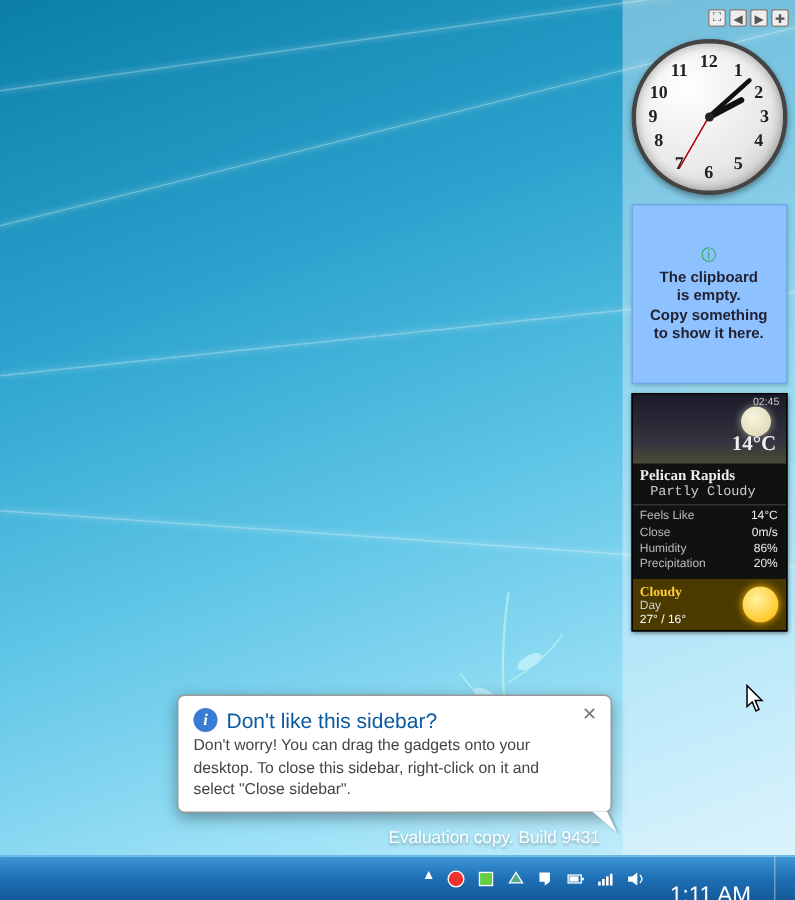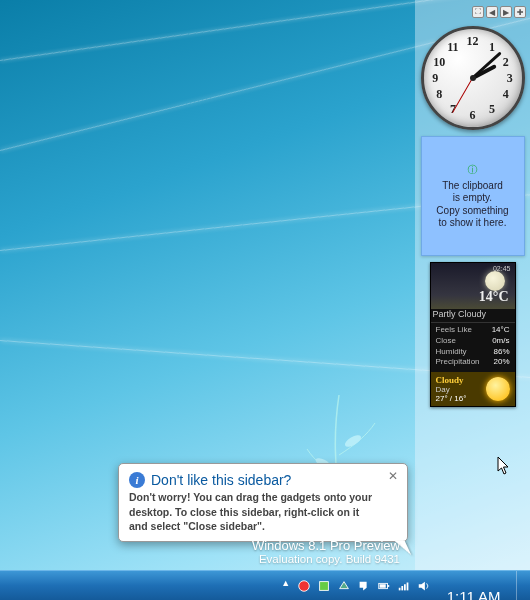--- a/index.html
+++ b/index.html
@@ -15,41 +15,41 @@
 .clock { width:104px; height:104px; border-radius:50%; background:radial-gradient(circle at 35% 30%,#fff 0%,#e8e8e8 60%,#bbb 100%); border:3px solid #444; box-shadow:inset 0 0 8px rgba(0,0,0,.35),0 2px 4px rgba(0,0,0,.4); position:relative; }
 .clock .num { position:absolute; font:bold 12px Georgia,serif; color:#222; transform:translate(-50%,-50%); }
 .hand { position:absolute; left:50%; top:50%; background:#111; transform-origin:50% 100%; border-radius:2px; }
 .hand.h { width:4px; height:26px; margin-left:-2px; margin-top:-26px; }
 .hand.m { width:3px; height:38px; margin-left:-1.5px; margin-top:-38px; }
 .hand.s { width:1px; height:40px; margin-left:-.5px; margin-top:-40px; background:#a00; }
 .pin { position:absolute; left:50%; top:50%; width:6px; height:6px; margin:-3px 0 0 -3px; background:#222; border-radius:50%; }
 
 .clip { width:104px; height:120px; background:#8ec1ff; border:1px solid #6fa9e6; padding:10px 6px; text-align:center; font-size:10px; color:#223; box-shadow:0 1px 3px rgba(0,0,0,.2); display:flex; flex-direction:column; justify-content:center; }
 .clip .ic { font-size:10px; color:#2a4; margin-bottom:3px; }
-.clip p { line-height:1.25; }
-
-.weather { width:86px; background:#111; color:#eee; border:1px solid #000; box-shadow:0 1px 3px rgba(0,0,0,.5); font-size:9px; }
+.clip p { line-height:1.25;font-weight:bold; }
+
+.weather { width:104px; background:#111; color:#eee; border:1px solid #000; box-shadow:0 1px 3px rgba(0,0,0,.5); font-size:9px; }
 .w-sky { height:46px; background:linear-gradient(#1a1a2a,#353540 70%,#4a4a35); position:relative; }
 .w-moon { position:absolute; right:10px; top:8px; width:20px; height:20px; border-radius:50%; background:radial-gradient(circle at 40% 35%,#f8f5dc,#d7d2b0); box-shadow:0 0 6px rgba(240,240,200,.6); }
 .w-time { position:absolute; right:4px; top:2px; font-size:7px; color:#ccc; }
 .w-temp { position:absolute; right:6px; bottom:4px; font:bold 14px "Segoe UI"; }
 .w-loc { padding:3px 5px 0; font:bold 10px "Segoe UI"; }
-.w-cond { padding:0 2px 3px; font-size:9px; color:#ccc; }
+.w-cond { padding:0 12px 3px; font-size:9px; color:#ccc;font-family:Liberation Mono, monospace; }
 .w-tbl { padding:2px 5px 4px; border-top:1px solid #333; }
 .w-row { display:flex; justify-content:space-between; font-size:8px; color:#bbb; line-height:1.35; }
 .w-row span:last-child { color:#eee; }
 .w-today { background:#4a3a00; display:flex; align-items:center; padding:3px 5px; gap:4px; }
 .w-today .lbl { font:bold 9px "Segoe UI"; color:#ffcf3a; }
 .w-today .sub { font-size:8px; color:#ccc; }
 .w-today .hl { font-size:8px; color:#fff; }
 .sun { width:24px; height:24px; border-radius:50%; background:radial-gradient(circle at 40% 35%,#fff3a0,#ffb700); box-shadow:0 0 6px #ffb700; margin-left:auto; }
 
 .tip { position:absolute; left:118px; bottom:58px; width:290px; background:#fff; border:1px solid #999; border-radius:5px; padding:8px 28px 8px 10px; box-shadow:0 3px 10px rgba(0,0,0,.35); }
 .tip h4 { color:#0a5aa0; font:normal 14px "Segoe UI"; margin-bottom:2px; display:flex; align-items:center; gap:6px; }
-.tip p { font-size:10.5px; color:#444; line-height:1.35;font-weight:bold; }
+.tip p { font-size:10.5px; color:#444; line-height:1.35; }
 .tip .close { position:absolute; right:6px; top:5px; width:16px; height:16px; font-size:12px; color:#777; text-align:center; cursor:pointer; border-radius:2px; }
 .tip .tail { position:absolute; right:-1px; bottom:-14px; width:0; height:0; border-left:10px solid transparent; border-top:14px solid #fff; filter:drop-shadow(1px 1px 1px rgba(0,0,0,.3)); transform:skewX(25deg); }
 .tip .info-ic { display:inline-flex; width:16px; height:16px; border-radius:50%; background:#3a7bd5; color:#fff; font:bold 11px/16px serif; justify-content:center; font-style:italic; }
 
 .wm { position:absolute; right:130px; bottom:35px; text-align:right; color:#fff; font-size:12px; text-shadow:0 1px 2px rgba(0,0,0,.3); }
 .wm .l1 { font-size:13px; }
 .wm .l2 { font-size:11.5px; }
 
 .taskbar { position:absolute; left:0; right:0; bottom:0; height:30px; background:linear-gradient(#3d97d6,#1e6fb5 50%,#145a9a); display:flex; align-items:center; border-top:1px solid #6cb6e8; }
 .tray { margin-left:auto; display:flex; align-items:center; gap:5px; padding:0 6px 0 4px; }
@@ -113,20 +113,21 @@
       <p>Copy something</p>
       <p>to show it here.</p>
     </div>
 
     <div class="weather">
       <div class="w-sky">
         <div class="w-moon"></div>
         <div class="w-time">02:45</div>
         <div class="w-temp">14°C</div>
       </div>
+      <div class="w-loc">Pelican Rapids</div>
       <div class="w-cond">Partly Cloudy</div>
       <div class="w-tbl">
         <div class="w-row">
             <span>Feels Like</span>
             <span>14°C</span>
           </div>
         <div class="w-row">
             <span>Close</span>
             <span>0m/s</span>
           </div>
@@ -154,21 +155,20 @@
     <div class="close">✕</div>
     <h4>
         <span class="info-ic">i</span>
         <span>Don't like this sidebar?</span>
       </h4>
     <p>Don't worry! You can drag the gadgets onto your desktop. To close this sidebar, right-click on it and select "Close sidebar".</p>
     <div class="tail"></div>
   </div>
 
   <div class="wm">
-    <div class="l1">Windows 8.1 Pro Preview</div>
     <div class="l2">Evaluation copy. Build 9431</div>
   </div>
 
   <svg class="cur" viewBox="0 0 14 20" style="left: 497px; top: 456px;">
     <path d="M1 1 L1 15 L4.5 12 L7 18 L9 17 L6.5 11 L11 11 Z" fill="#fff" stroke="#000" stroke-width="1"></path>
   </svg>
 
   <div class="taskbar">
     <div class="tray">
       <div class="sysup">▲</div>

